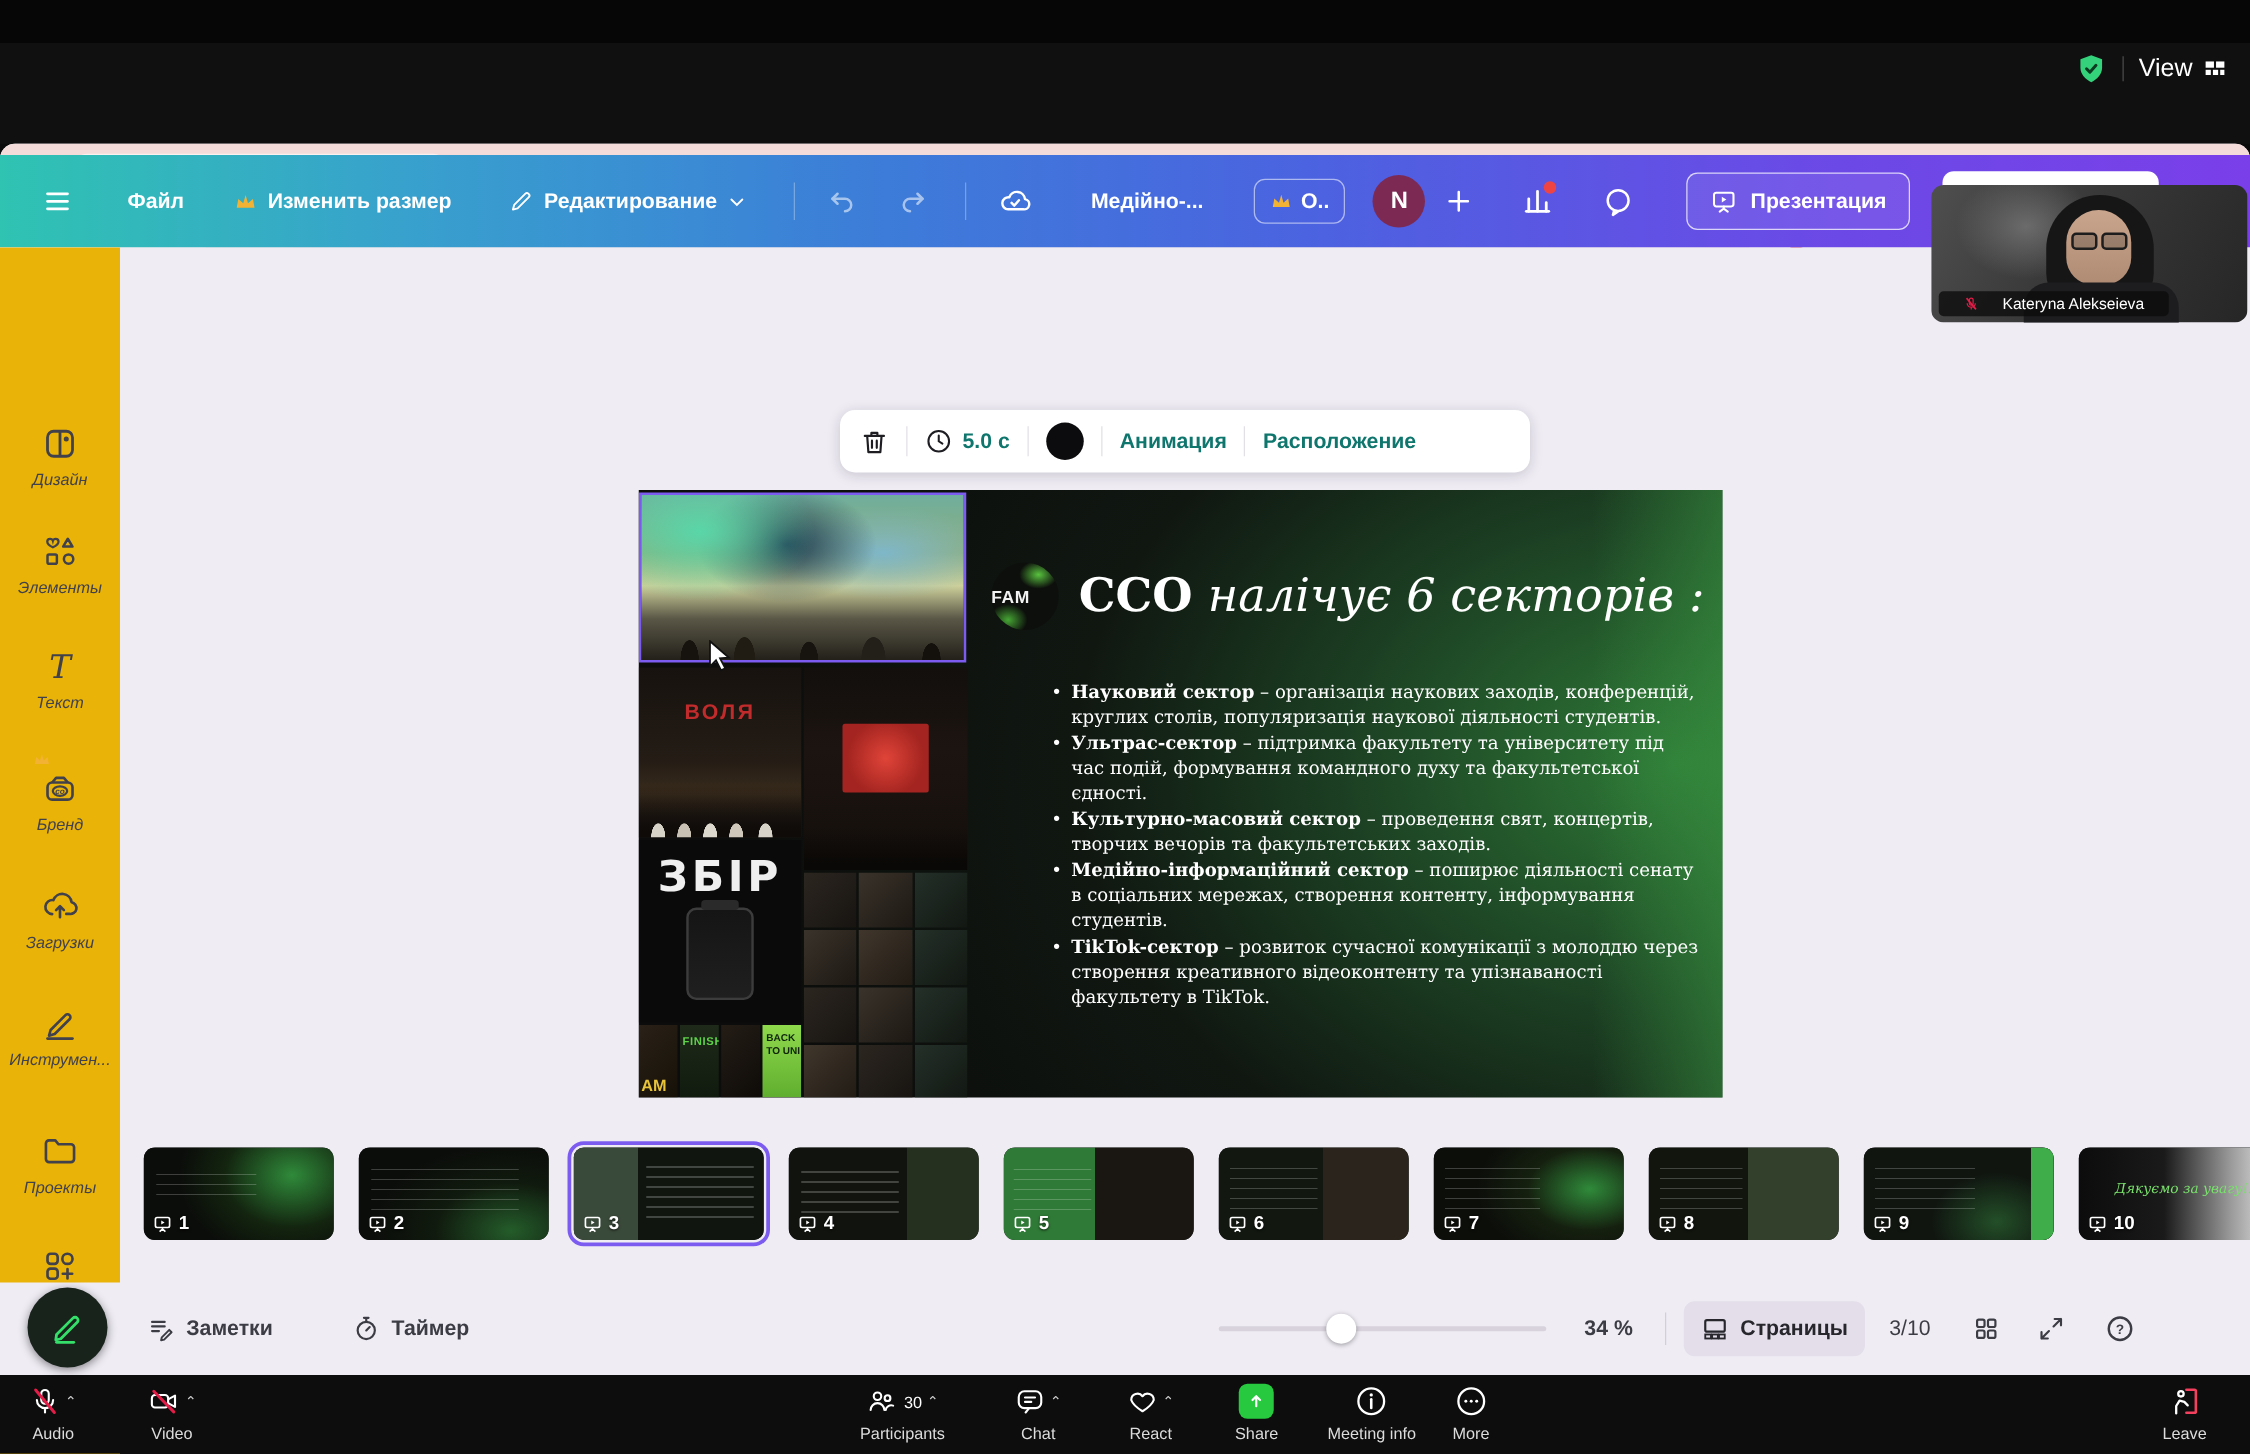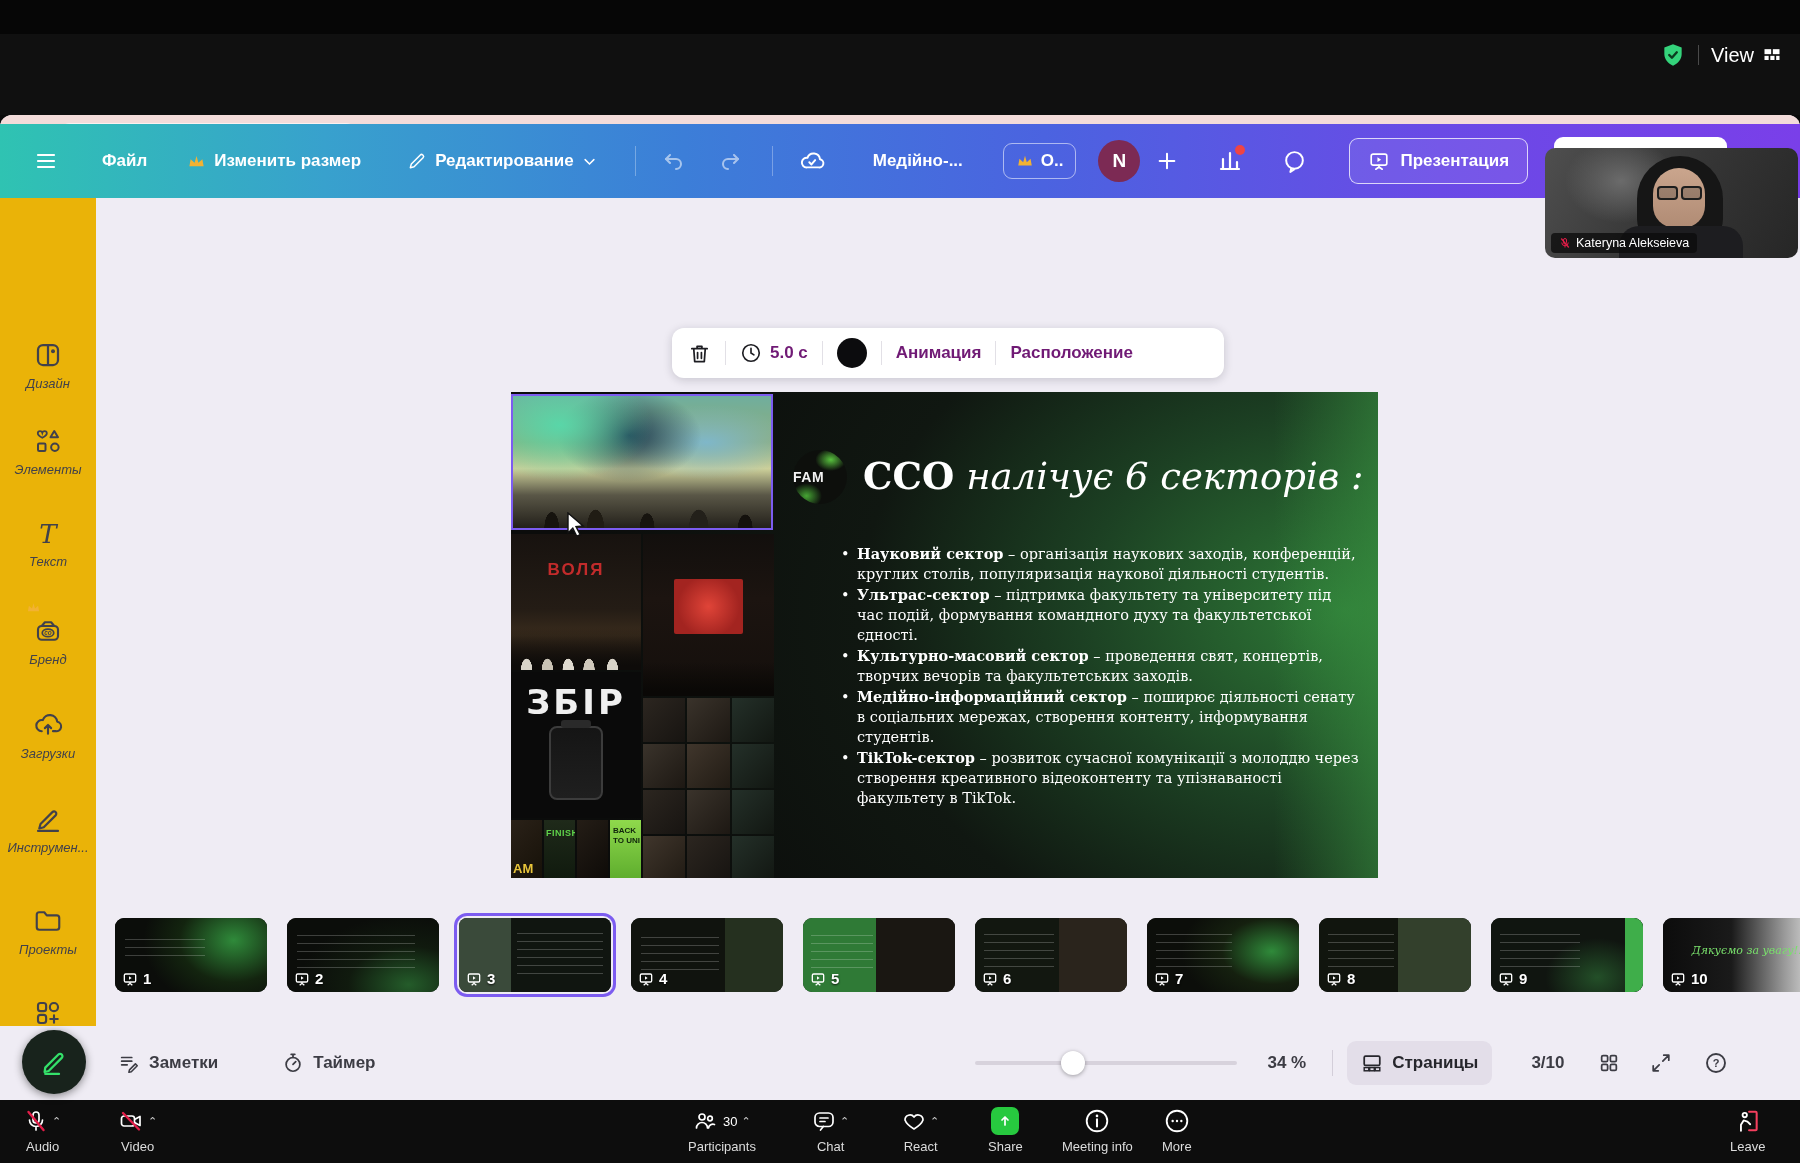--- a/index.html
+++ b/index.html
@@ -50,21 +50,21 @@
 
   
   .sidebar { position:absolute; left:0; top:0; width:96px; height:1138px; background:#eab308;font-style:italic; }
   .sb-item { position:absolute; left:0; width:96px; display:flex; flex-direction:column; align-items:center; gap:6px; color:#41414b; }
   .sb-item .lbl { font-size:13px; color:#41414b; white-space:nowrap; }
   .sb-crown { position:absolute; right:22px; top:-16px; }
 
   
   .ctx-bar { position:absolute; left:672px; top:130px; width:552px; height:50px; background:#fff; border-radius:12px; box-shadow:0 2px 10px rgba(20,20,40,.18); display:flex; align-items:center; padding:0 16px; gap:14px; color:#1d1d22; }
   .ctx-div { width:1px; height:24px; background:#e2e0e6; }
-  .ctx-lab { font-size:17px; font-weight:600; color:#701a75; }
+  .ctx-lab { font-size:17px; font-weight:600; color:#0f766e; }
   .swatch { width:30px; height:30px; border-radius:50%; background:#0c0c0e; }
 
   
   .slide { position:absolute; left:511px; top:194px; width:867px; height:486px; background:
       linear-gradient(90deg, rgba(0,0,0,0) 88%, rgba(58,150,66,.55) 100%),
       radial-gradient(90% 120% at 96% 45%, #2e7a37 0%, #1c4023 34%, #101711 62%, #0b0c0b 100%);
     overflow:hidden; }
   .sel-img { position:absolute; left:0; top:2px; width:262px; height:136px; border:2.5px solid #7c5cf0; background:
       radial-gradient(60% 70% at 18% 22%, #59d6a8 0%, rgba(0,0,0,0) 60%),
       radial-gradient(40% 50% at 45% 30%, #1d3a52 0%, rgba(0,0,0,0) 70%),
@@ -149,21 +149,21 @@
 
   
   .webcam { position:absolute; left:1545px; top:148px; width:253px; height:110px; border-radius:10px; overflow:hidden; z-index:60; background:
       radial-gradient(80px 60px at 30% 30%, #6b6b6b 0%, rgba(0,0,0,0) 70%),
       linear-gradient(120deg,#4f4f4f 0%, #383838 45%, #262626 100%); }
   .wc-hair { position:absolute; left:92px; top:8px; width:86px; height:92px; border-radius:44px 44px 30px 30px; background:#161616; }
   .wc-face { position:absolute; left:108px; top:20px; width:52px; height:60px; border-radius:26px 26px 22px 22px; background:linear-gradient(180deg,#caa58d,#b08b74); }
   .wc-glass { position:absolute; left:112px; top:38px; width:45px; height:14px; display:flex; gap:3px; }
   .wc-glass div { flex:1; border:2px solid #1d1d1d; border-radius:4px; background:rgba(40,40,40,.25); }
   .wc-body { position:absolute; left:74px; top:78px; width:124px; height:40px; border-radius:20px 20px 0 0; background:#1d1d20; }
-  .wc-name { position:absolute; left:6px; bottom:5px; background:rgba(12,12,12,.8); border-radius:4px; padding:3px 8px; display:flex; align-items:center; gap:5px; color:#fff; font-size:12.5px; }
+  .wc-name { position:absolute; left:6px; bottom:5px; background:rgba(12,12,12,.8); border-radius:4px; padding:3px 20px; display:flex; align-items:center; gap:19px; color:#fff; font-size:12.5px; }
 
   
   .annot { position:absolute; left:22px; top:1030px; width:64px; height:64px; border-radius:50%; background:#18231c; display:flex; align-items:center; justify-content:center; z-index:40; box-shadow:0 2px 8px rgba(0,0,0,.45); }
 </style>
 </head>
 <body>
 
 <div class="screen">
 
   <div class="meet-top">
@@ -618,21 +618,21 @@
       <div style="width:1px;height:26px;background:#d3ced9;margin-left:26px"></div>
       <div class="pages-chip" style="margin-left:14px">
         <svg width="22" height="22" viewBox="0 0 24 24">
             <rect x="3.5" y="4.5" width="17" height="10" rx="1.5" stroke="#26262c" stroke-width="1.9" fill="none"></rect>
             <rect x="3.5" y="17" width="5" height="3.5" stroke="#26262c" stroke-width="1.6" fill="none"></rect>
             <rect x="9.5" y="17" width="5" height="3.5" stroke="#26262c" stroke-width="1.6" fill="none"></rect>
             <rect x="15.5" y="17" width="5" height="3.5" stroke="#26262c" stroke-width="1.6" fill="none"></rect>
           </svg>
         <span>Страницы</span>
       </div>
-      <div class="cvb-item" style="margin-left:39px; font-weight:700">
+      <div class="cvb-item" style="margin-left:19px; font-weight:400">
           <span>3/10</span>
         </div>
       <div class="cvb-item" style="margin-left:34px">
         <svg width="22" height="22" viewBox="0 0 24 24">
             <rect x="4" y="4" width="6.5" height="6.5" rx="1.5" stroke="#3c3c44" stroke-width="1.9" fill="none"></rect>
             <rect x="13.5" y="4" width="6.5" height="6.5" rx="1.5" stroke="#3c3c44" stroke-width="1.9" fill="none"></rect>
             <rect x="4" y="13.5" width="6.5" height="6.5" rx="1.5" stroke="#3c3c44" stroke-width="1.9" fill="none"></rect>
             <rect x="13.5" y="13.5" width="6.5" height="6.5" rx="1.5" stroke="#3c3c44" stroke-width="1.9" fill="none"></rect>
           </svg>
       </div>

